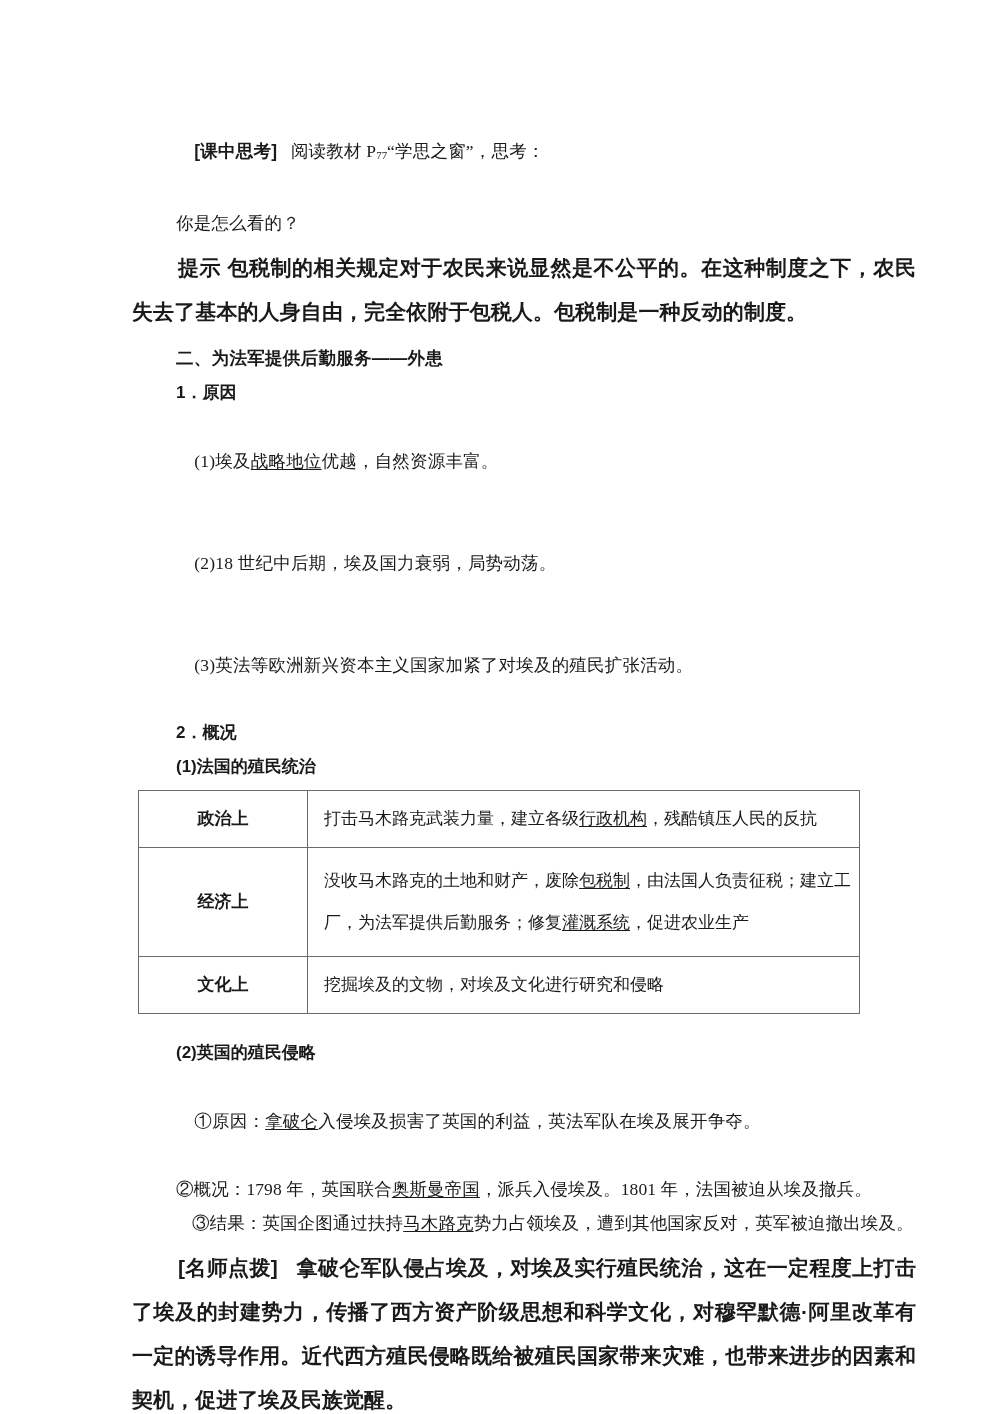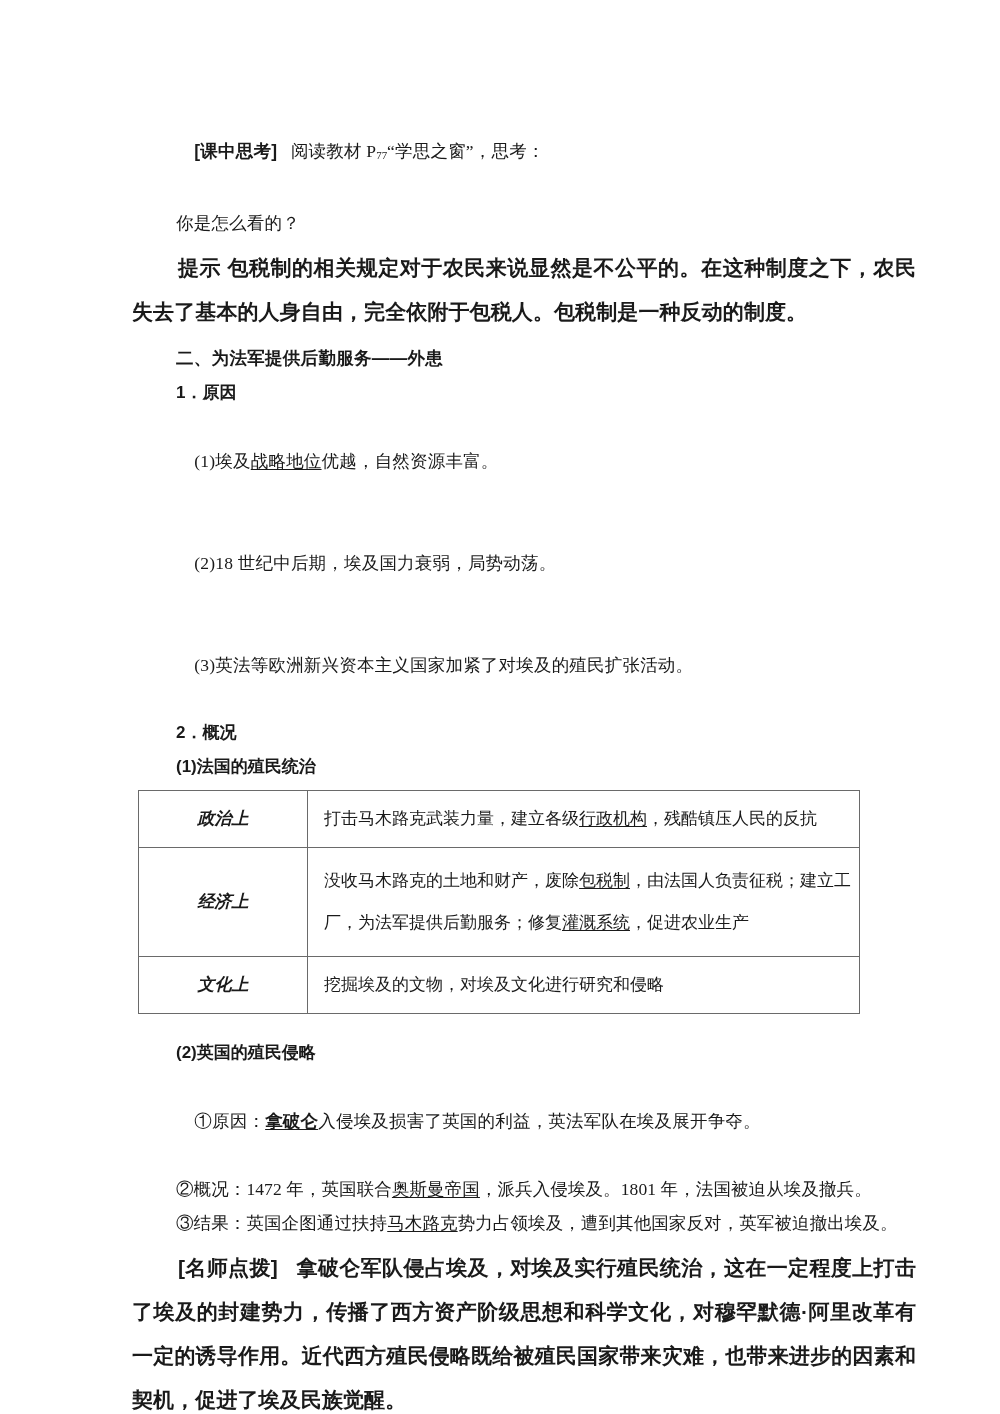--- a/index.html
+++ b/index.html
@@ -57,21 +57,21 @@
   .subheading {
     font-family: "Liberation Sans", "DejaVu Sans", sans-serif;
     font-weight: bold;
     font-size: 17px;
     line-height: 34px;
   }
 
   .u  { text-decoration: underline; text-underline-offset: 2px; }
   .ub { text-decoration: underline; text-underline-offset: 2px;
         font-family: "Liberation Sans", "DejaVu Sans", sans-serif;
-        font-weight: bold; }
+        font-weight: normal; }
   .bold-sans { font-family: "Liberation Sans", "DejaVu Sans", sans-serif; font-weight: bold; }
 
   sub { font-size: 0.62em; vertical-align: -0.22em; letter-spacing: 0; }
 
   .gap-sm { height: 6px; }
   .gap-lg { height: 22px; }
 
   
   table.doc {
     border-collapse: collapse;
@@ -93,21 +93,21 @@
     font-weight: bold;
     font-size: 17px;
   }
   table.doc .body-cell {
     text-align: left;
     padding-left: 16px;
     padding-right: 8px;
   }
 
   
-  #table-french td.col-label { width: 148px; font-style: italic; }
+  #table-french td.col-label { width: 148px; }
   #table-french tr.r1 td { height: 44px; }
   #table-french tr.r2 td { height: 96px; }
   #table-french tr.r3 td { height: 44px; }
   #table-french td.body-cell { line-height: 42px; }
 </style>
 </head>
 <body>
 
 <div class="page">
 
@@ -166,24 +166,24 @@
 
   <div class="gap-lg"></div>
 
   <div class="subheading">(2)英国的殖民侵略</div>
 
   <div class="line serif">
     <span>①</span><span>原因：</span><span class="ub">拿破仑</span><span>入侵埃及损害了英国的利益，英法军队在埃及展开争夺。</span>
   </div>
 
   <div class="block-hei" style="font-weight:normal;font-family:'Liberation Serif',serif;font-size:17.5px;line-height:34px;margin-left:0;margin-right:-46px;">
-    <span>②</span><span>概况：</span><span>1472 年，英国联合</span><span class="u">奥斯曼帝国</span><span>，派兵入侵埃及。1801 年，法国被迫从埃及撤兵。</span>
+    <span>②</span><span>概况：</span><span>1798 年，英国联合</span><span class="u">奥斯曼帝国</span><span>，派兵入侵埃及。1801 年，法国被迫从埃及撤兵。</span>
   </div>
 
-  <div class="block-hei" style="font-weight:normal;font-family:'Liberation Serif',serif;font-size:17.5px;line-height:34px;margin-left:0;margin-right:-46px;padding-left:14px;text-indent:-14px;">
+  <div class="block-hei" style="font-weight:normal;font-family:'Liberation Serif',serif;font-size:17.5px;line-height:34px;margin-left:16px;margin-right:-46px;padding-left:14px;text-indent:-14px;">
     <span>③</span><span>结果：</span><span>英国企图通过扶持</span><span class="u">马木路克</span><span>势力占领埃及，遭到其他国家反对，英军被迫撤出埃及。</span>
   </div>
 
   <div class="gap-sm"></div>
 
   <div class="block-hei">
     <span class="indent"></span><span>[名师点拨]</span><span>&nbsp;&nbsp;&nbsp;</span><span>拿破仑军队侵占埃及，对埃及实行殖民统治，这在一定程度上打击了埃及的封建势力，传播了西方资产阶级思想和科学文化，对穆罕默德·阿里改革有一定的诱导作用。近代西方殖民侵略既给被殖民国家带来灾难，也带来进步的因素和契机，促进了埃及民族觉醒。</span>
   </div>
 
   <div class="gap-sm"></div>

